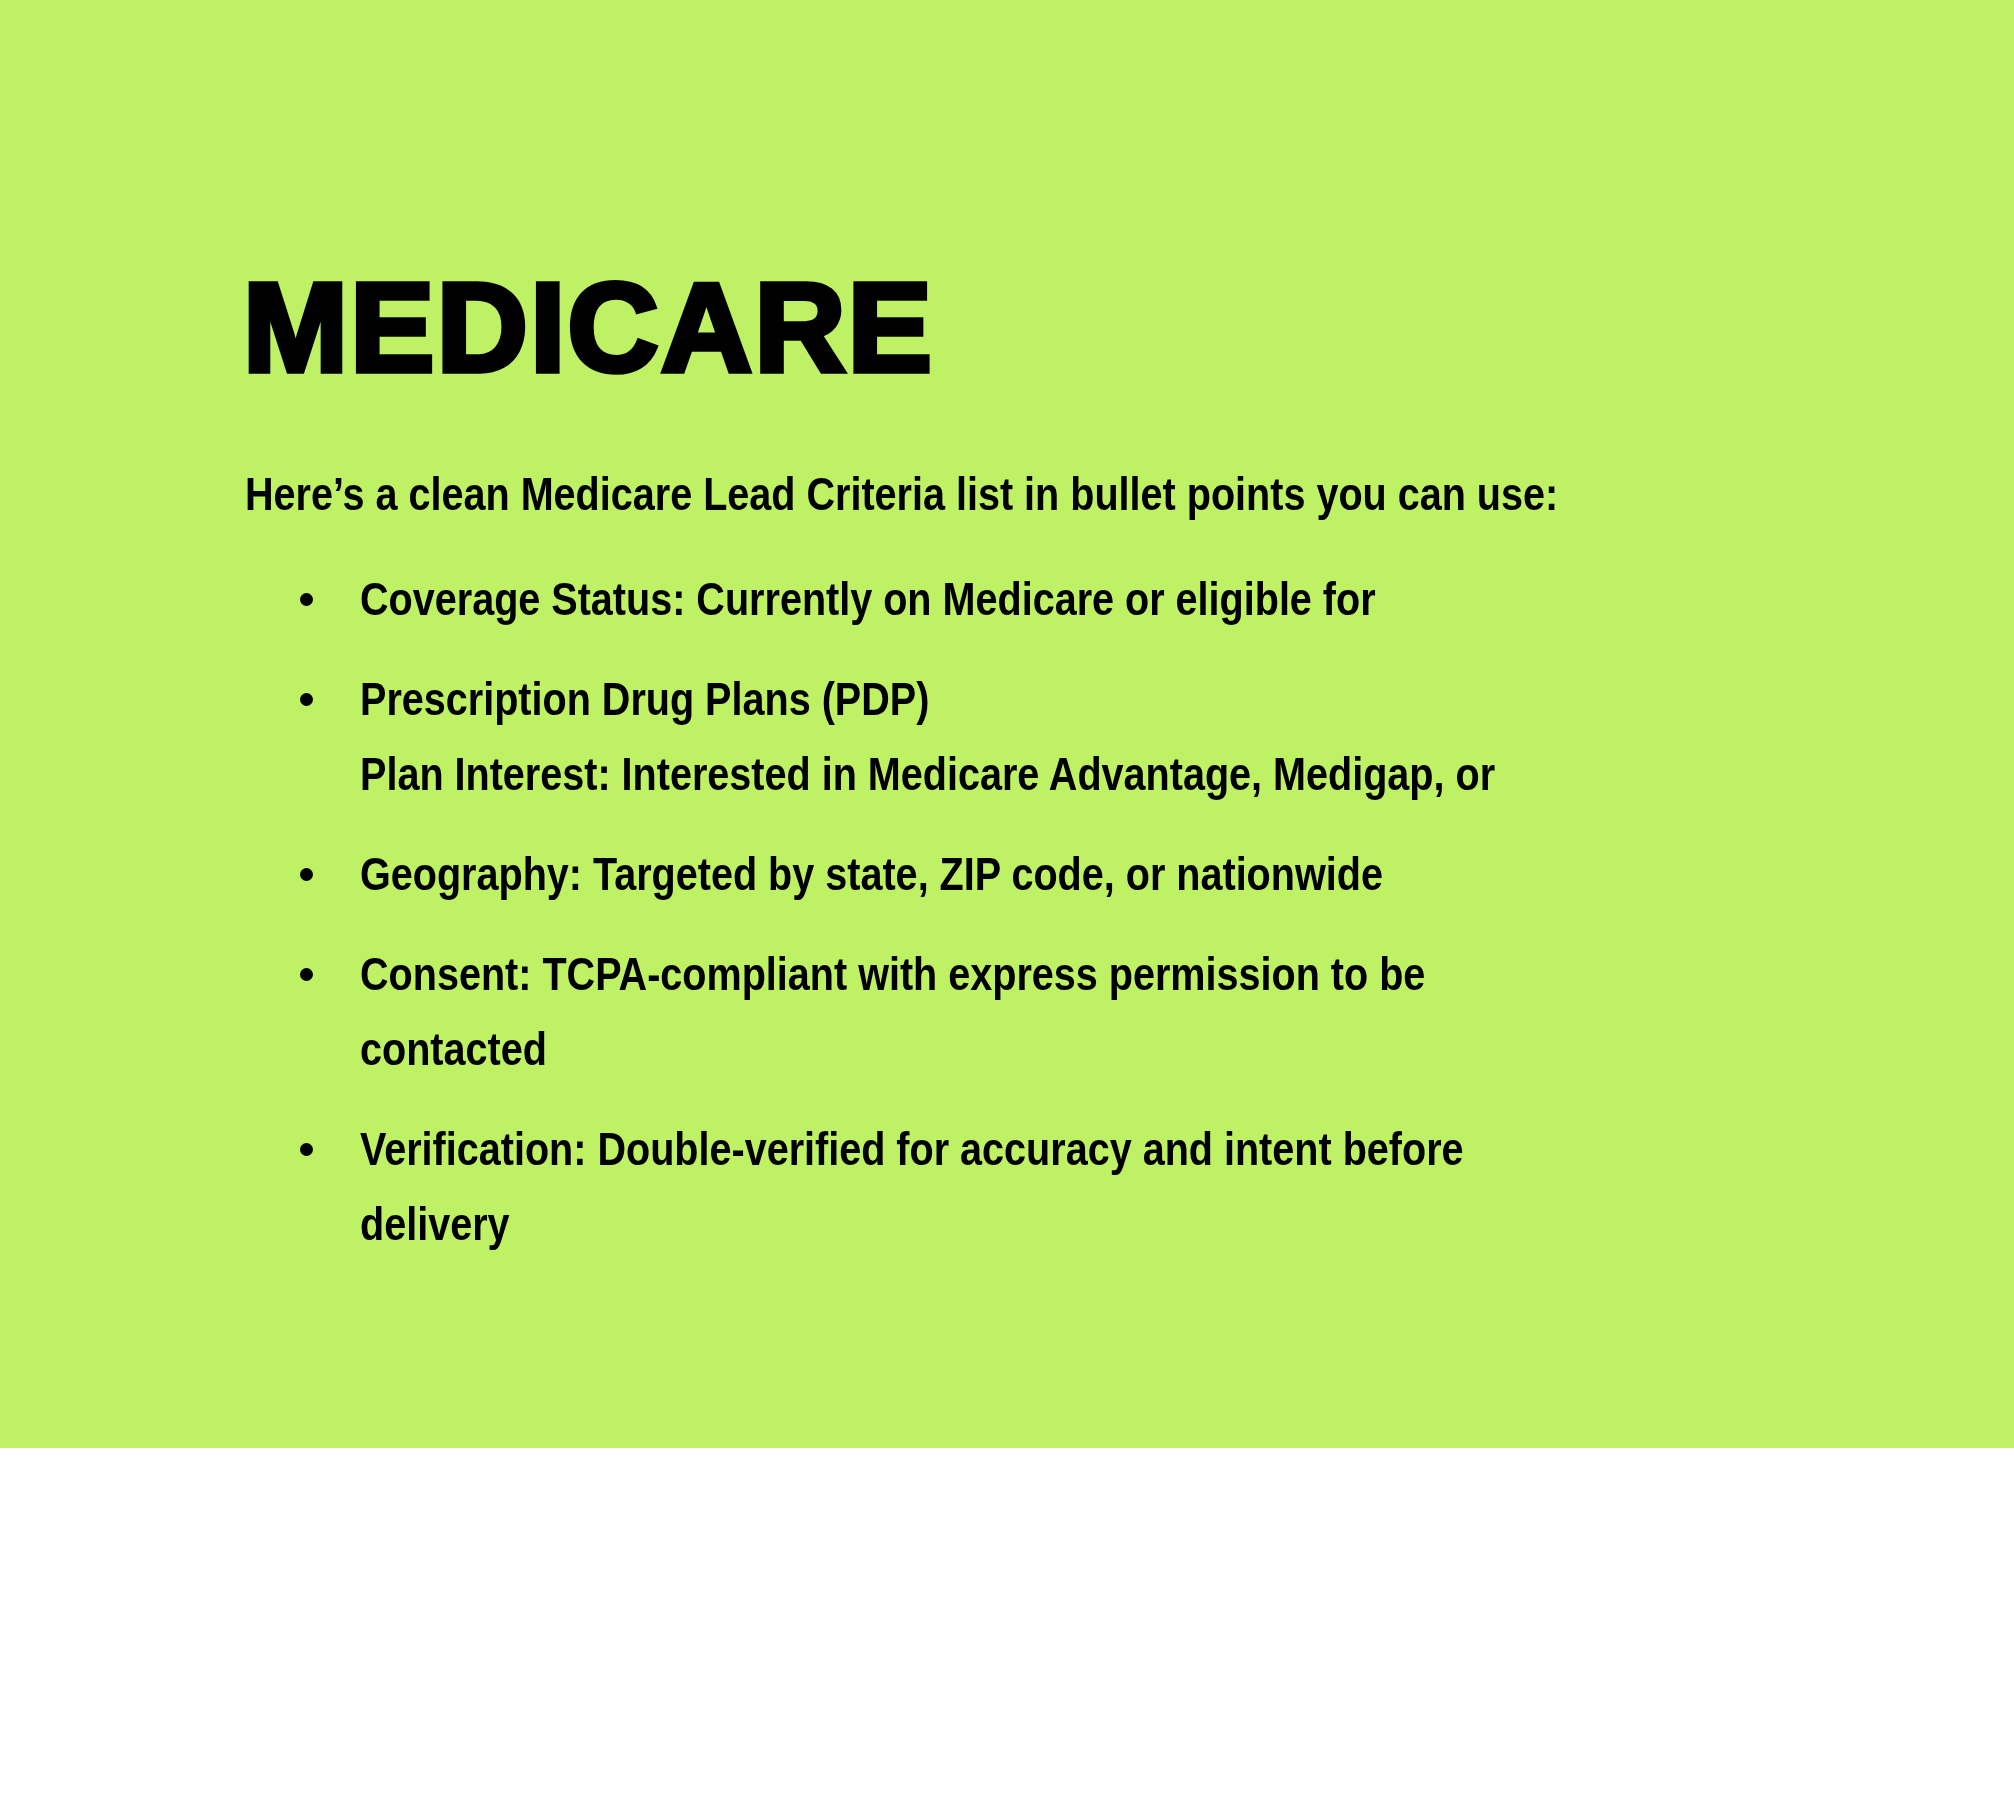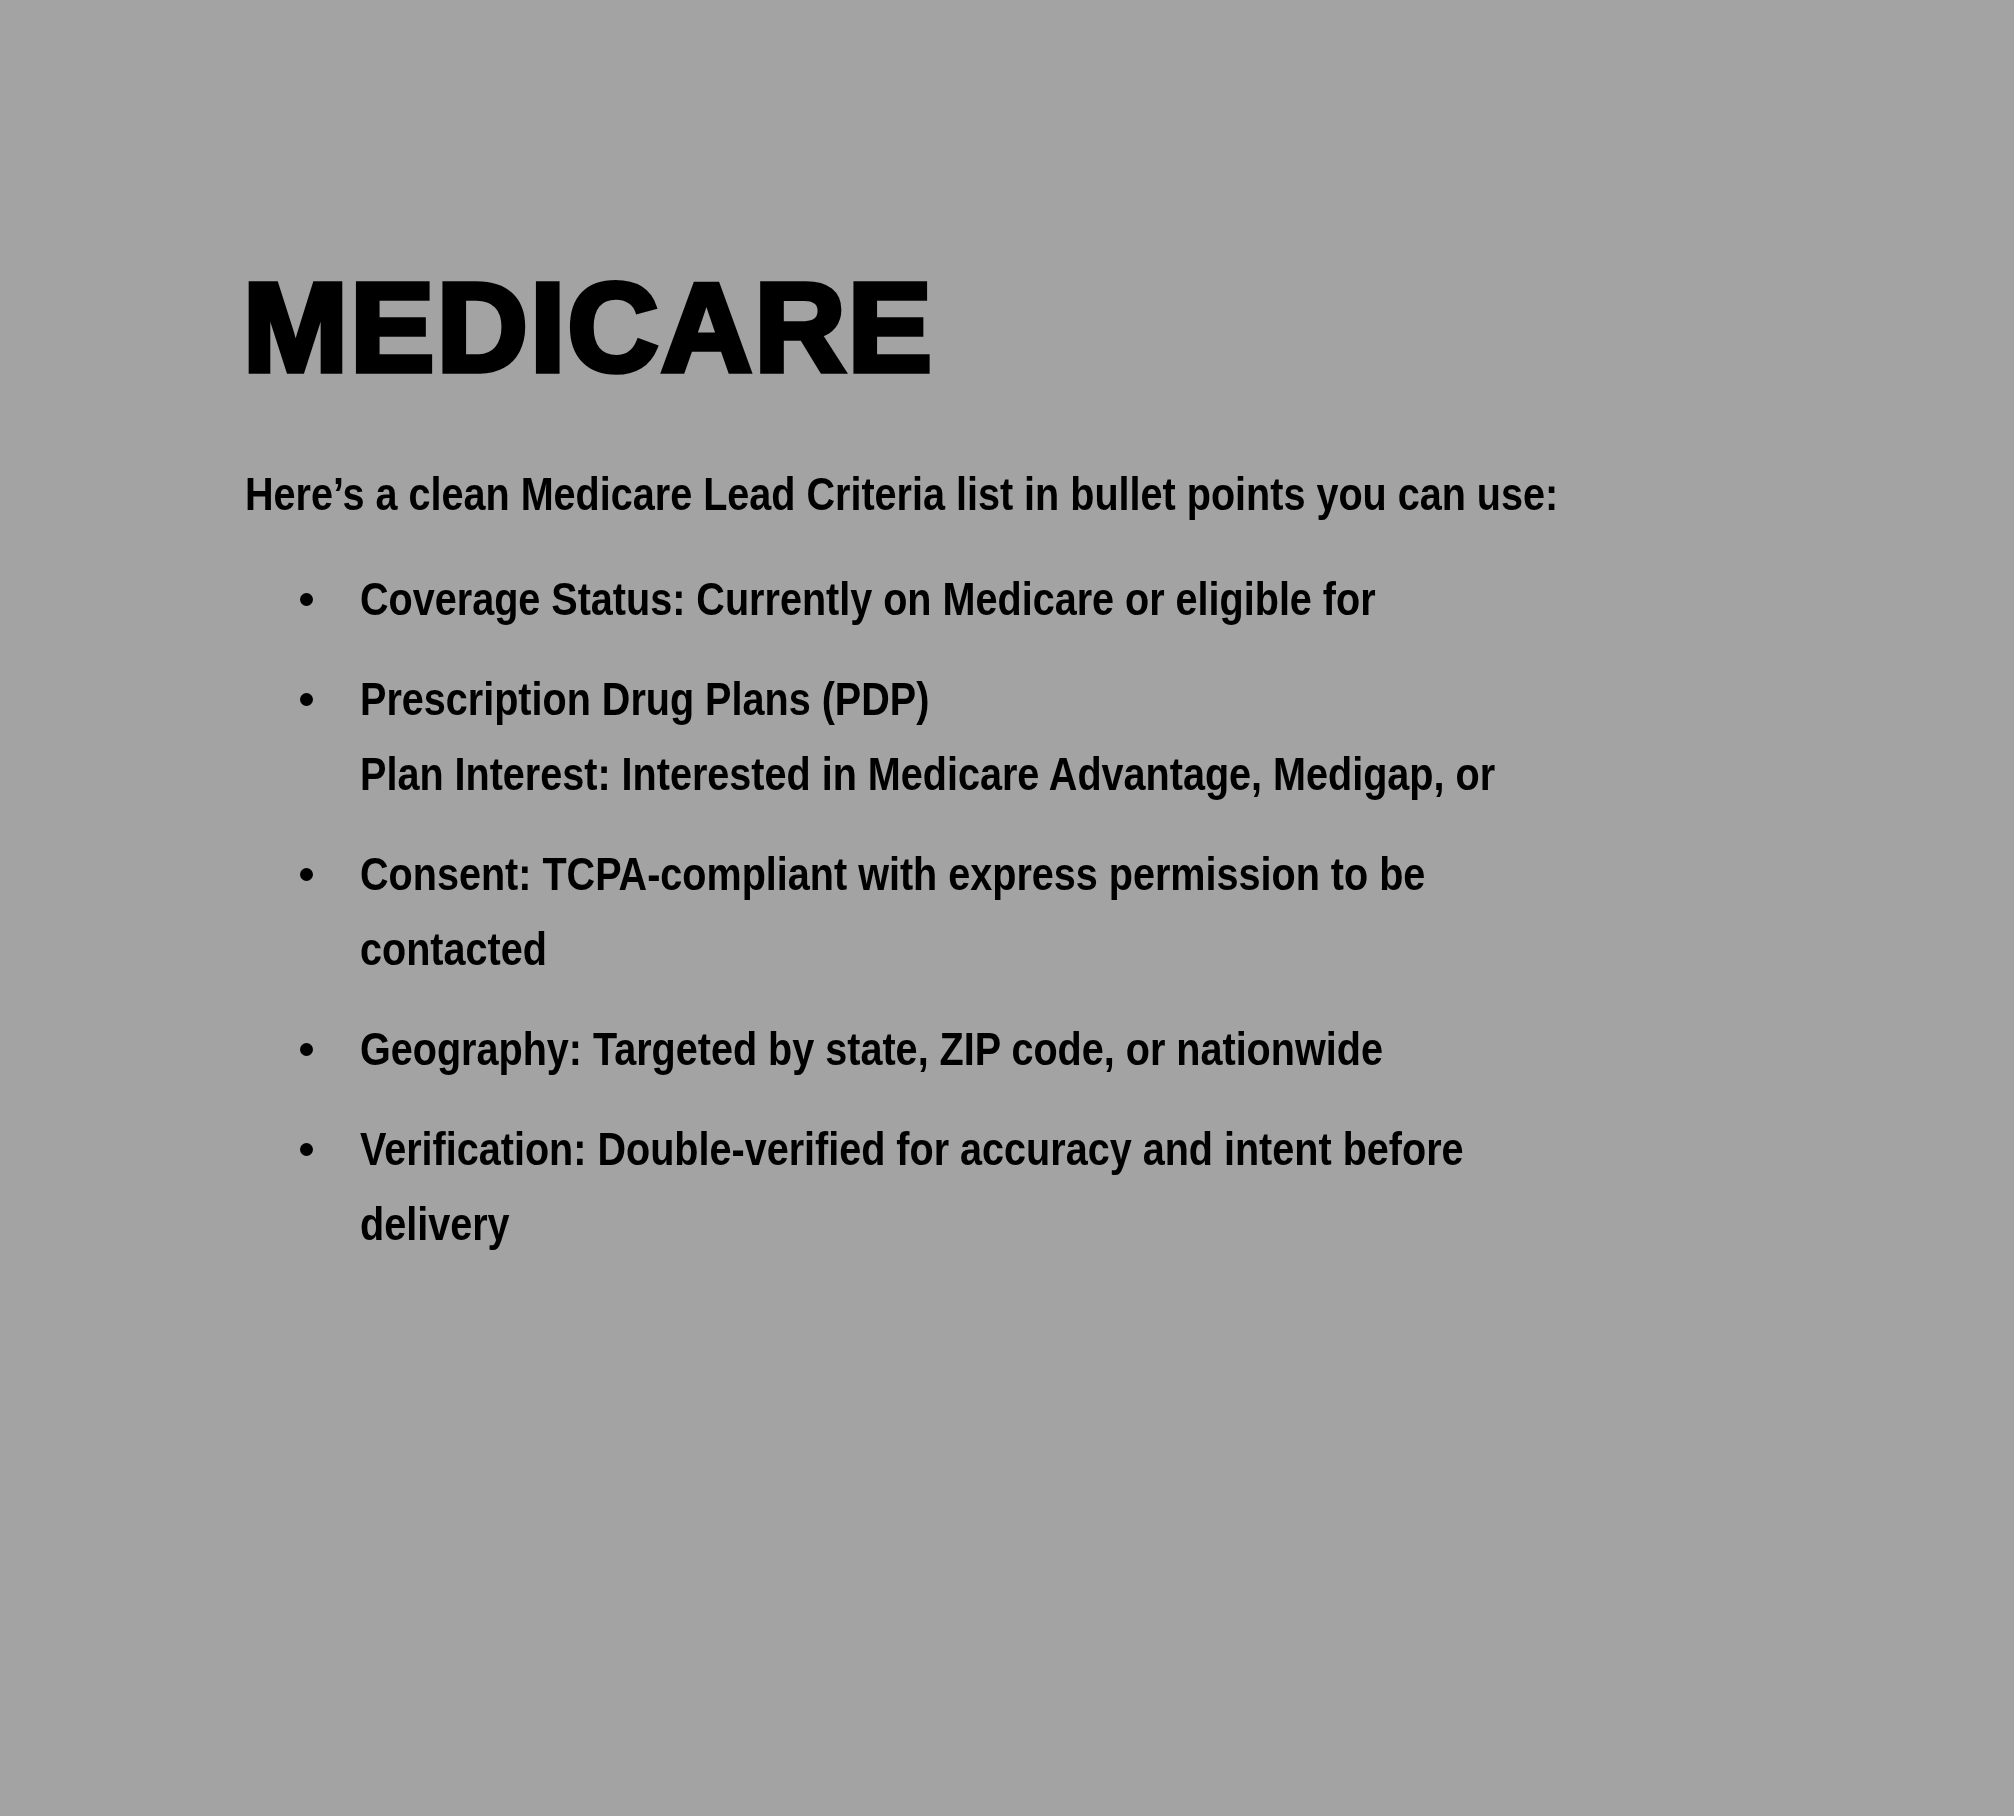--- a/index.html
+++ b/index.html
@@ -7,22 +7,22 @@
   body {
     width: 2015px;
     height: 1816px;
     overflow: hidden;
     font-family: "Liberation Sans", sans-serif;
     color: #000000;
   }
   .page {
     position: relative;
     width: 2015px;
-    height: 1816px;
-    background: #a3a3a3;
+    height: 1448px;
+    background: #bef264;
   }
   
   .doc-title {
     position: absolute;
     left: 243px;
     top: 265px;
     font-family: "Liberation Sans", sans-serif;
     font-weight: bold;
     font-size: 126px;
     line-height: 1;
@@ -99,31 +99,31 @@
           <span class="txt">Prescription Drug Plans (PDP)</span>
         </div>
         <div class="line">
           <span class="txt">Plan Interest: Interested in Medicare Advantage, Medigap, or</span>
         </div>
       </li>
 
       <li>
         <span class="dot"></span>
         <div class="line">
-          <span class="txt">Consent: TCPA-compliant with express permission to be</span>
-        </div>
-        <div class="line">
-          <span class="txt">contacted</span>
+          <span class="txt">Geography: Targeted by state, ZIP code, or nationwide</span>
         </div>
       </li>
 
       <li>
         <span class="dot"></span>
         <div class="line">
-          <span class="txt">Geography: Targeted by state, ZIP code, or nationwide</span>
+          <span class="txt">Consent: TCPA-compliant with express permission to be</span>
+        </div>
+        <div class="line">
+          <span class="txt">contacted</span>
         </div>
       </li>
 
       <li>
         <span class="dot"></span>
         <div class="line">
           <span class="txt">Verification: Double-verified for accuracy and intent before</span>
         </div>
         <div class="line">
           <span class="txt">delivery</span>

